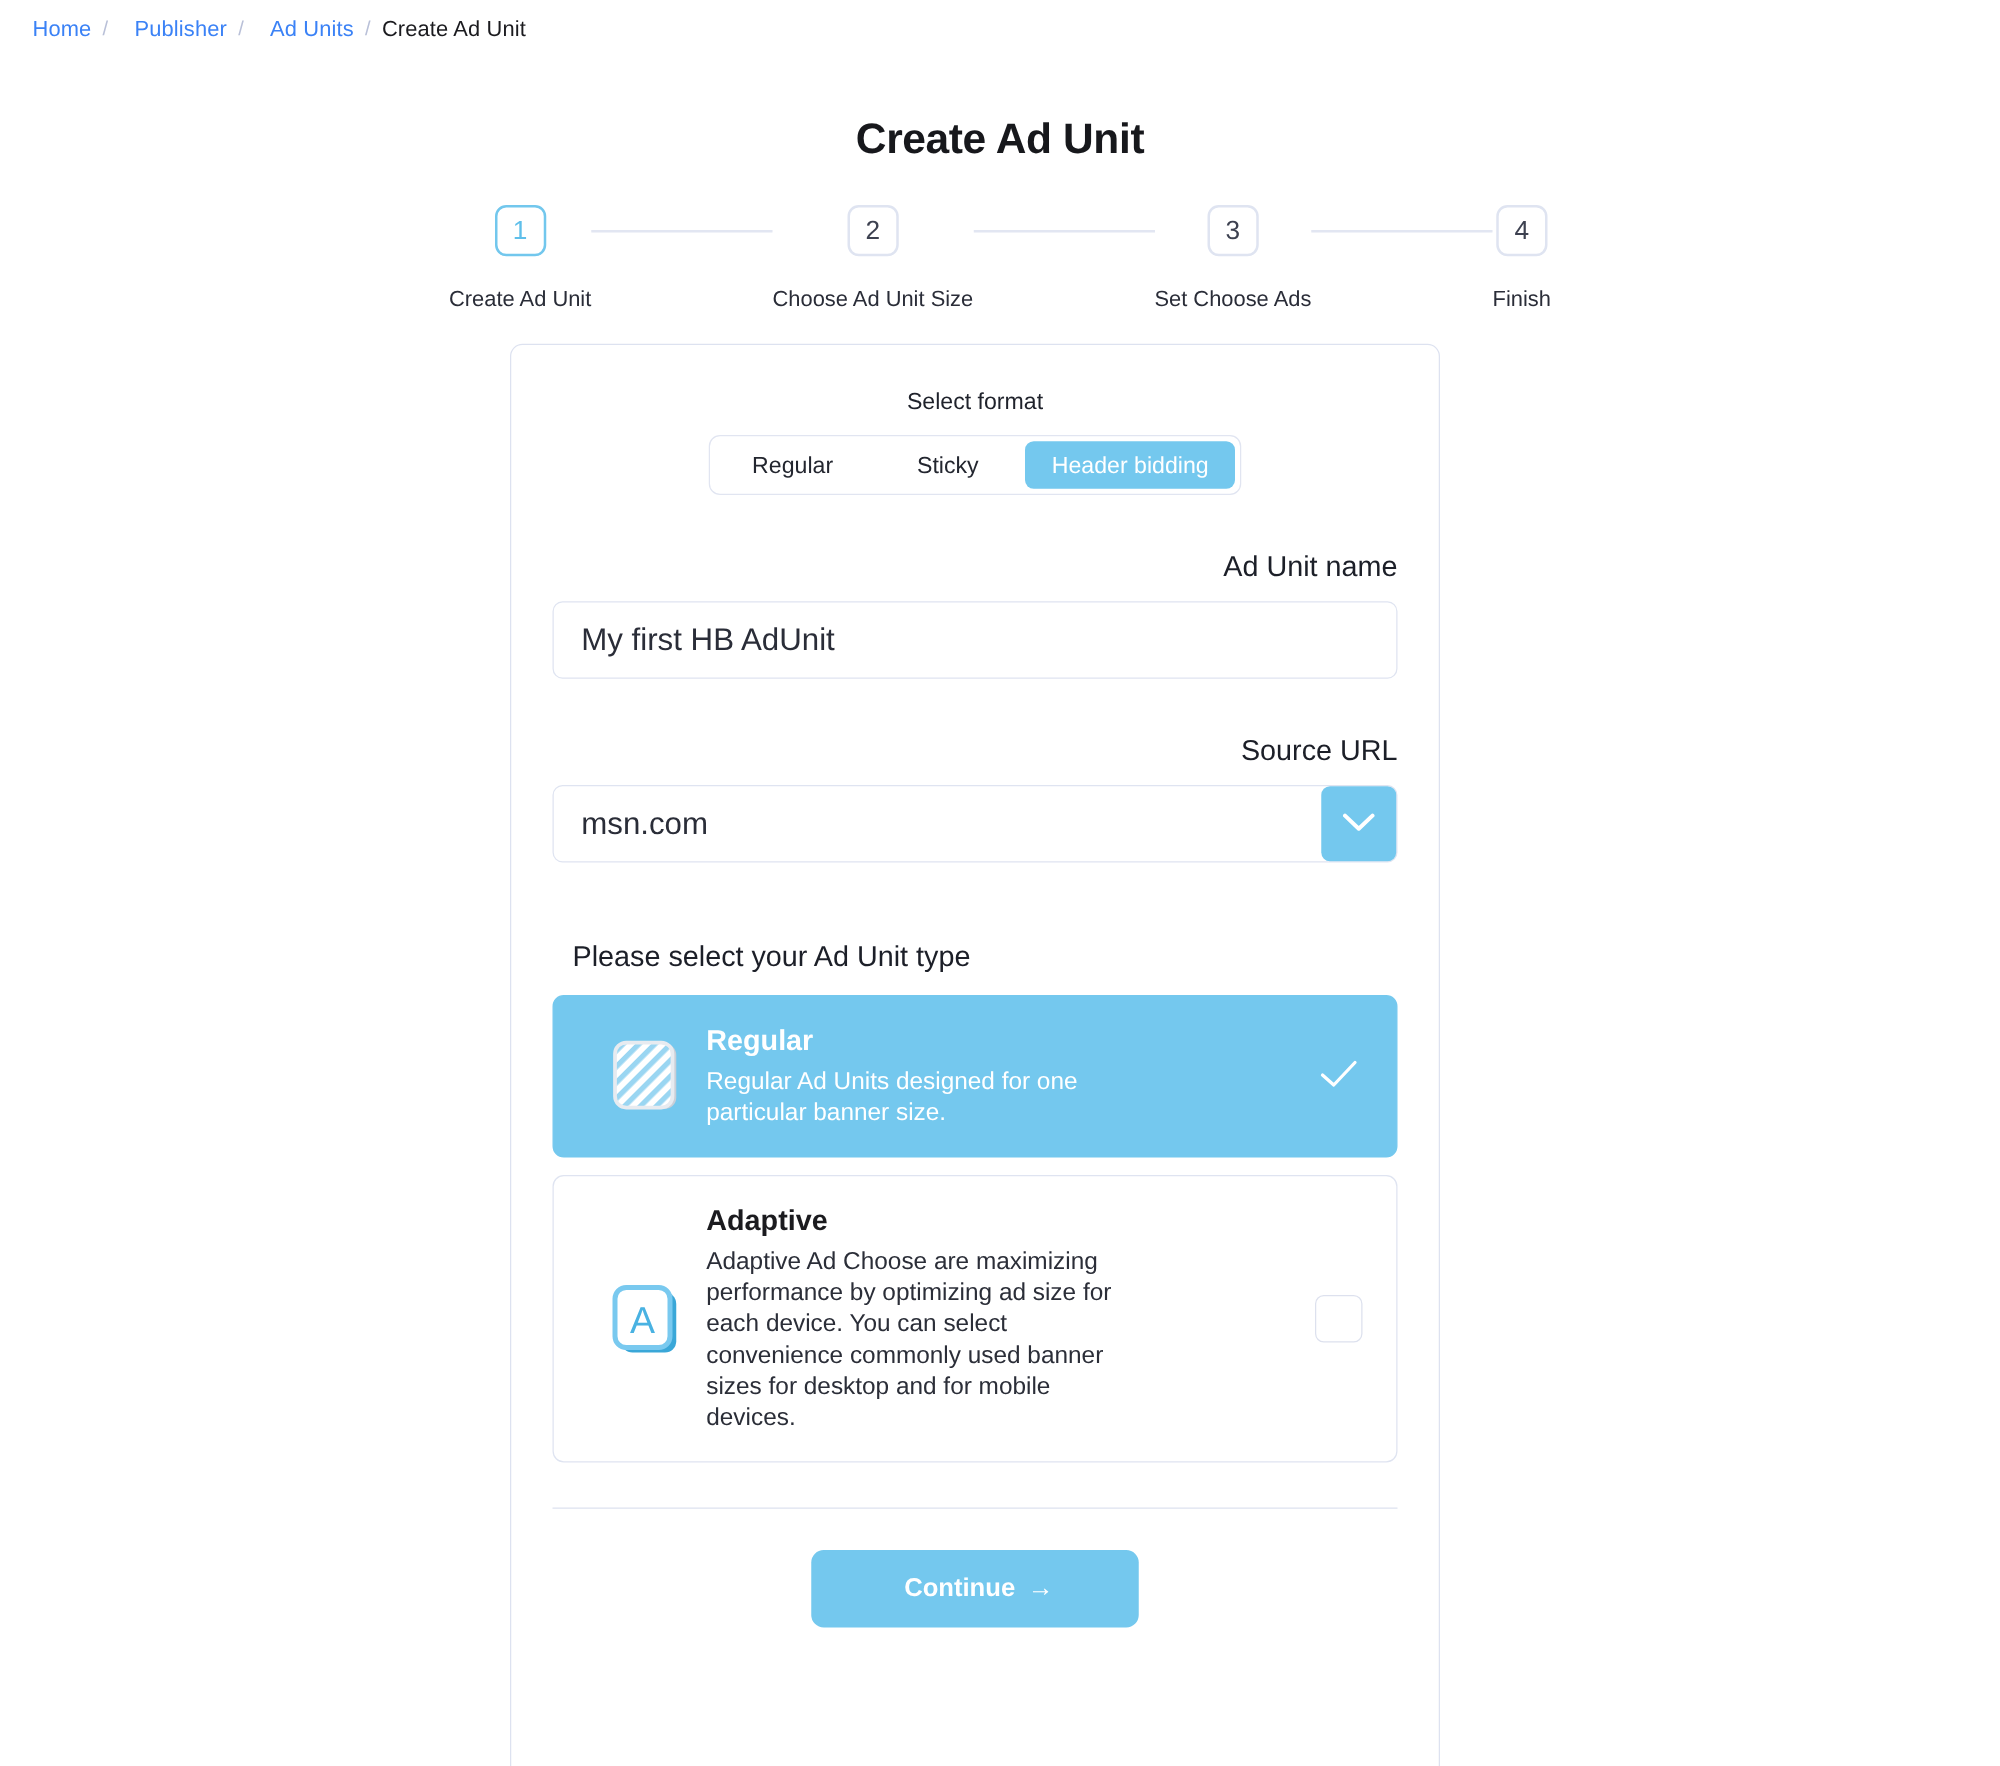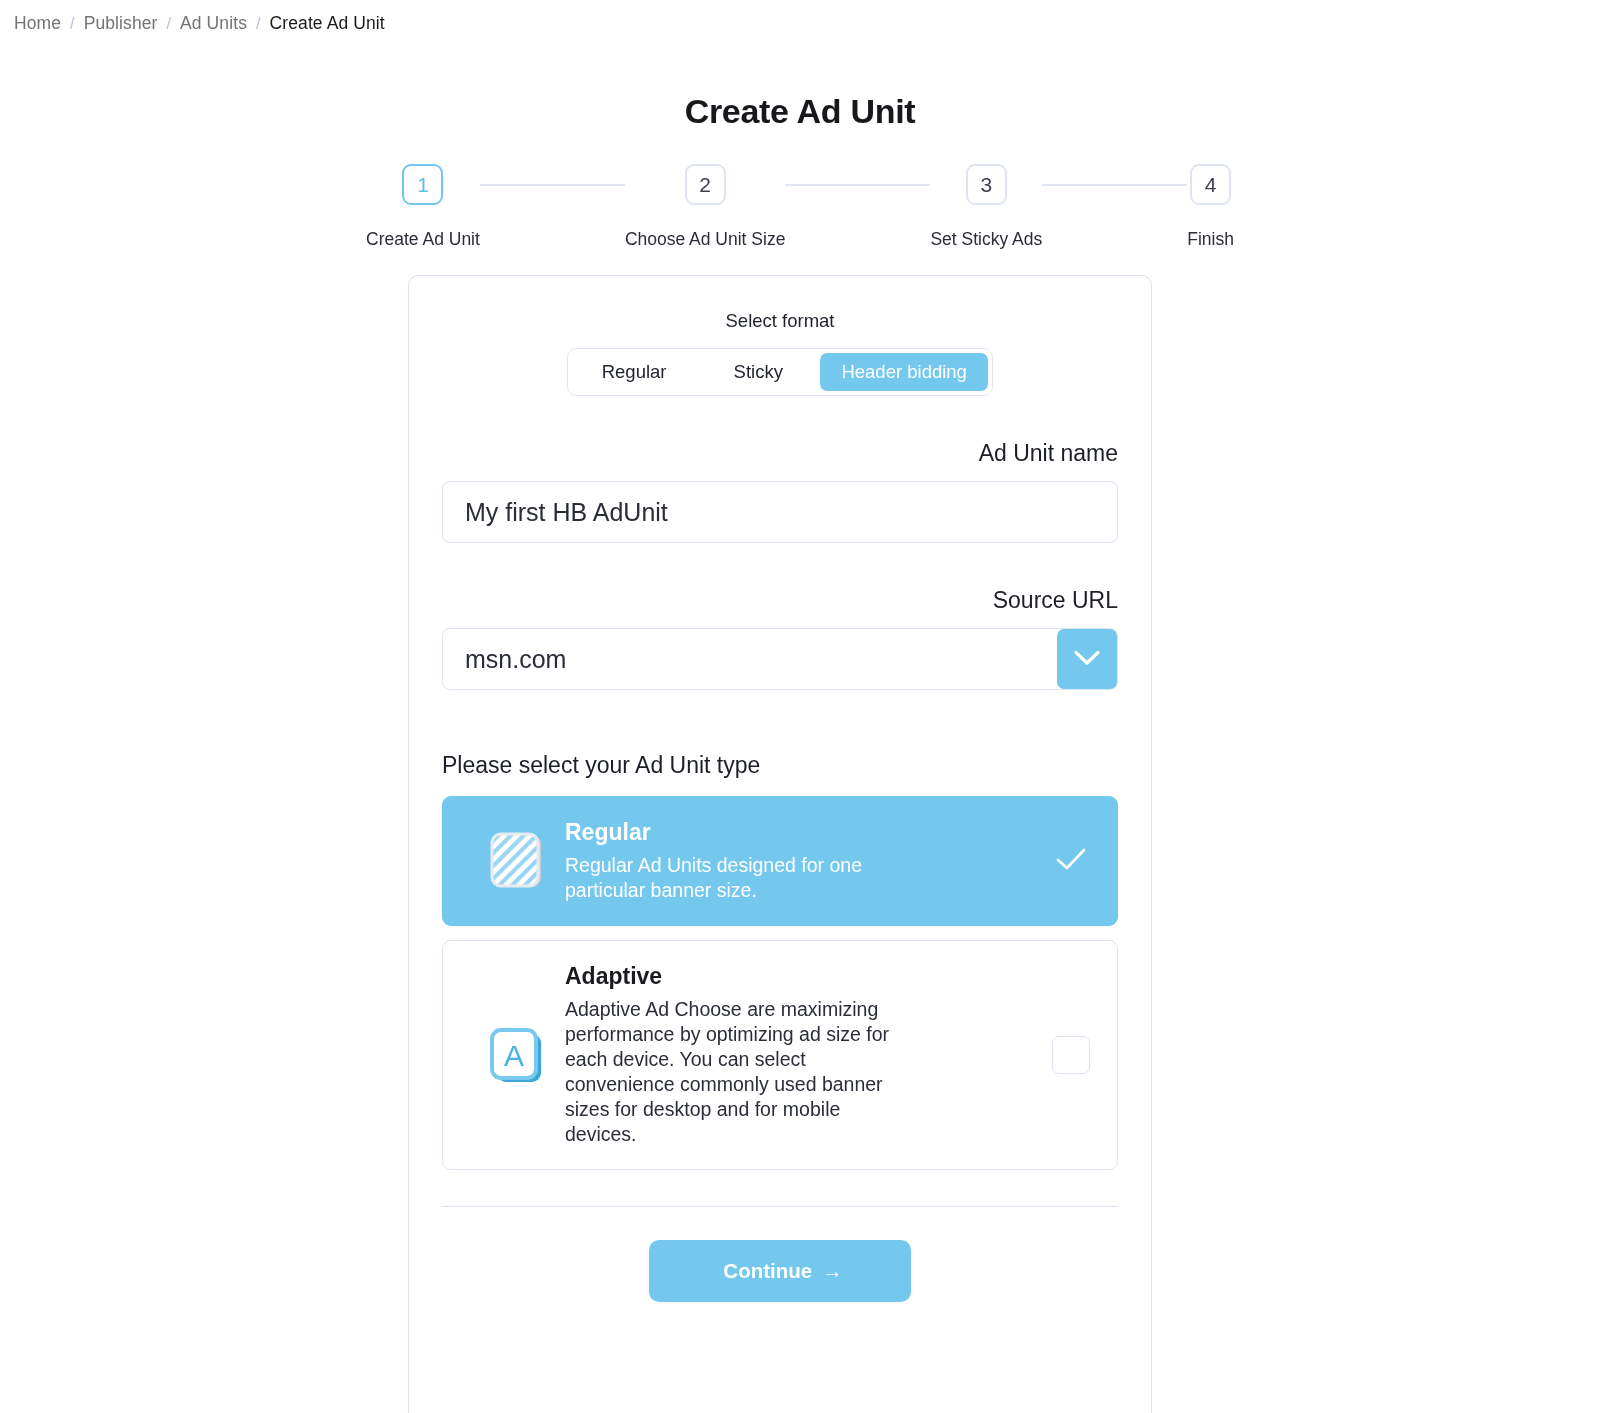--- a/index.html
+++ b/index.html
@@ -13,21 +13,21 @@
   }
 
   
   .breadcrumb {
     display: flex; align-items: center;
     gap: 9px;
     padding: 13px 0 0 14px;
     font-size: 17.5px;
     letter-spacing: .1px;
   }
-  .crumb-link { color: #737373; text-decoration: none; }
+  .crumb-link { color: #3b82f6; text-decoration: none; margin-left: 12px; }
   .crumb-sep  { color: #b9c0d8; font-size: 16px; }
   .crumb-current { color: #1b1b1f; }
 
   
   .page-title {
     text-align: center;
     font-size: 34px;
     font-weight: 700;
     letter-spacing: -.3px;
     margin: 58px 0 0 0;
@@ -153,21 +153,21 @@
     border: none;
     border-radius: 7px;
     display: flex; align-items: center; justify-content: center;
     cursor: pointer;
   }
 
   
   .type-heading {
     font-size: 23px;
     color: #1c1f28;
-    margin: 62px 0 17px 0;
+    margin: 62px 0 17px 16px;
   }
   .type-card {
     border: 1px solid #dfe4f1;
     border-radius: 9px;
     display: flex;
     align-items: center;
     padding: 22px 26px;
     background: #fff;
     cursor: pointer;
   }
@@ -252,21 +252,21 @@
       <div class="step-label">Create Ad Unit</div>
     </div>
     <div class="step-line line-1"></div>
     <div class="step">
       <div class="step-box">2</div>
       <div class="step-label">Choose Ad Unit Size</div>
     </div>
     <div class="step-line line-2"></div>
     <div class="step">
       <div class="step-box">3</div>
-      <div class="step-label">Set Sticky Ads</div>
+      <div class="step-label">Set Choose Ads</div>
     </div>
     <div class="step-line line-3"></div>
     <div class="step">
       <div class="step-box">4</div>
       <div class="step-label">Finish</div>
     </div>
   </div>
 </div>
 
 <section class="panel">

